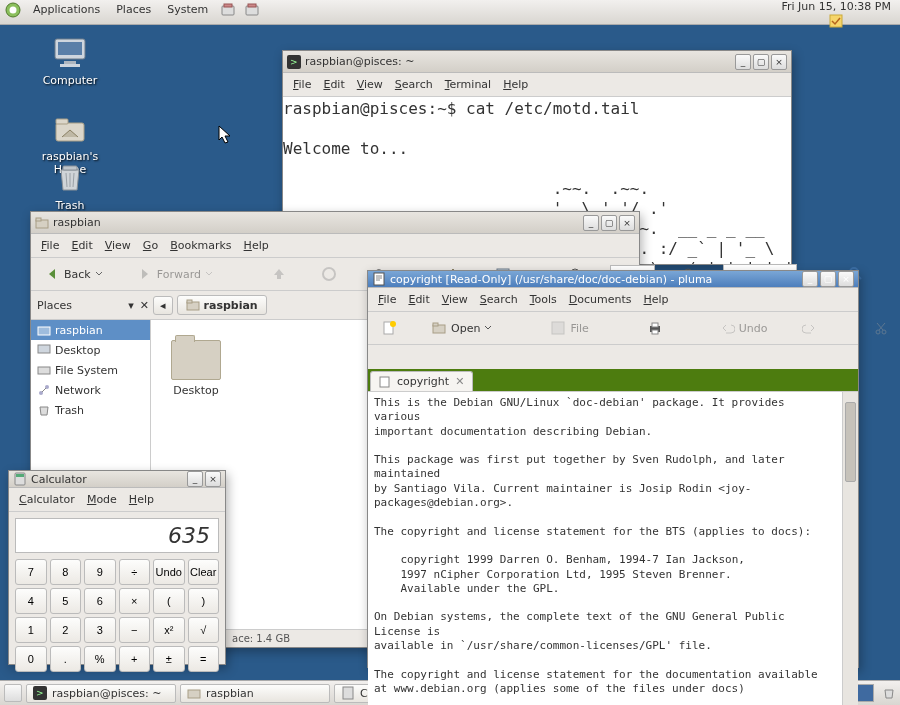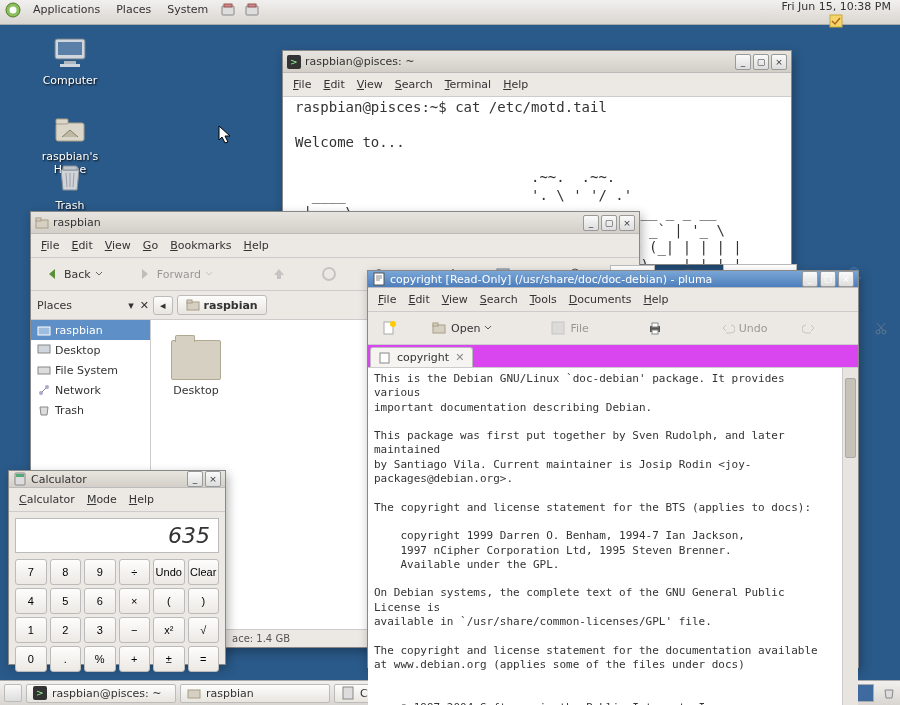--- a/index.html
+++ b/index.html
@@ -44,41 +44,41 @@
     width:16px; height:16px; margin-left:2px; border:1px solid #999;
     background:linear-gradient(#fafafa,#ddd); border-radius:2px;
     display:flex; align-items:center; justify-content:center; font-size:9px;
   }
   .menubar { display:flex; gap:4px; padding:3px 6px; background:#ece9e5; border-bottom:1px solid #ccc; }
   .menubar span { padding:2px 4px; }
   .toolbar { display:flex; align-items:center; gap:20px; padding:4px 6px; background:#ece9e5; border-bottom:1px solid #ccc; }
   .tbtn { padding:3px 6px; border:1px solid transparent; border-radius:3px; display:flex; align-items:center; gap:4px; }
   .toolbar .sep { width:1px; height:20px; background:#ccc; margin:0 2px; }
   
-  .terminal-body { background:#fff; flex:1; font-family:monospace; font-size:14px; padding:2px 12px; white-space:pre; overflow:hidden; line-height:1.25; }
+  .terminal-body { background:#fff; flex:1; font-family:monospace; font-size:16px; padding:2px 0; white-space:pre; overflow:hidden; line-height:1.25; }
   
   .fm { z-index:3; }
   .fm-path { display:flex; align-items:center; gap:4px; padding:4px 6px; border-bottom:1px solid #ccc; }
   .fm-pathbtn { border:1px solid #bbb; border-radius:3px; padding:2px 8px; background:linear-gradient(#fdfdfc,#e8e5df); display:flex; align-items:center; gap:4px; }
   .fm-main { flex:1; display:flex; background:#fff; }
   .fm-side { width:120px; border-right:1px solid #ccc; display:flex; flex-direction:column; }
   .fm-side-head { padding:5px 6px; display:flex; align-items:center; }
   .fm-side-list { flex:1; }
   .fm-side-item { padding:3px 6px; display:flex; align-items:center; gap:4px; }
   .fm-side-item.sel { background:#5e8fc6; color:#fff; }
   .fm-icons { flex:1; padding:20px; display:flex; gap:60px; align-items:flex-start; }
   .fm-icon { text-align:center; font-size:11px; color:#333; }
   .fm-icon .folder { width:50px; height:40px; margin:0 auto 4px; background:#d6d0c3; border:1px solid #b0a890; border-radius:2px; position:relative; }
   .fm-icon .folder::before { content:""; position:absolute; top:-6px; left:3px; width:18px; height:6px; background:#d6d0c3; border:1px solid #b0a890; border-bottom:none; border-radius:2px 2px 0 0;}
   .fm-status { border-top:1px solid #ccc; padding:3px 6px; font-size:10px; color:#555; }
   .fm-toolbar select, .fm-toolbar input { font-size:11px; padding:2px; border:1px solid #bbb; background:#fff; }
   .zoombox { border:1px solid #bbb; background:#fff; padding:2px 6px; }
   
   .pluma { z-index:5; }
-  .pluma .tabstrip { display:flex; background:#d946ef; border-bottom:1px solid #ccc; padding:2px 2px 0; }
+  .pluma .tabstrip { display:flex; background:#4d7c0f; border-bottom:1px solid #ccc; padding:2px 2px 0;margin-top:24px; }
   .pluma .tab { background:#f6f4f1; border:1px solid #bbb; border-bottom:none; padding:3px 8px; border-radius:3px 3px 0 0; display:flex; align-items:center; gap:6px; }
   .pluma-body { flex:1; display:flex; background:#fff; }
   .pluma-text { flex:1; font-family:monospace; font-size:11px; padding:4px 6px; white-space:pre-wrap; overflow:hidden; line-height:1.3; }
   .pluma-scroll { width:16px; background:#e8e5e0; border-left:1px solid #ccc; position:relative; }
   .pluma-scroll .thumb { position:absolute; left:2px; right:2px; top:10px; height:80px; background:#c6c2ba; border:1px solid #aaa; border-radius:2px; }
   
   .calc { z-index:6; }
   .calc-display { margin:6px; padding:4px 8px; background:#fff; border:1px solid #bbb; text-align:right; font-size:22px; height:38px; display:flex; align-items:center; justify-content:flex-end;font-style:italic; }
   .calc-grid { display:grid; grid-template-columns:repeat(6,1fr); gap:3px; padding:0 6px 8px; }
   .calc-grid button { height:26px; font-size:11px; background:linear-gradient(#fdfdfc,#ece9e4); border:1px solid #bbb; border-radius:3px; cursor:default; }

